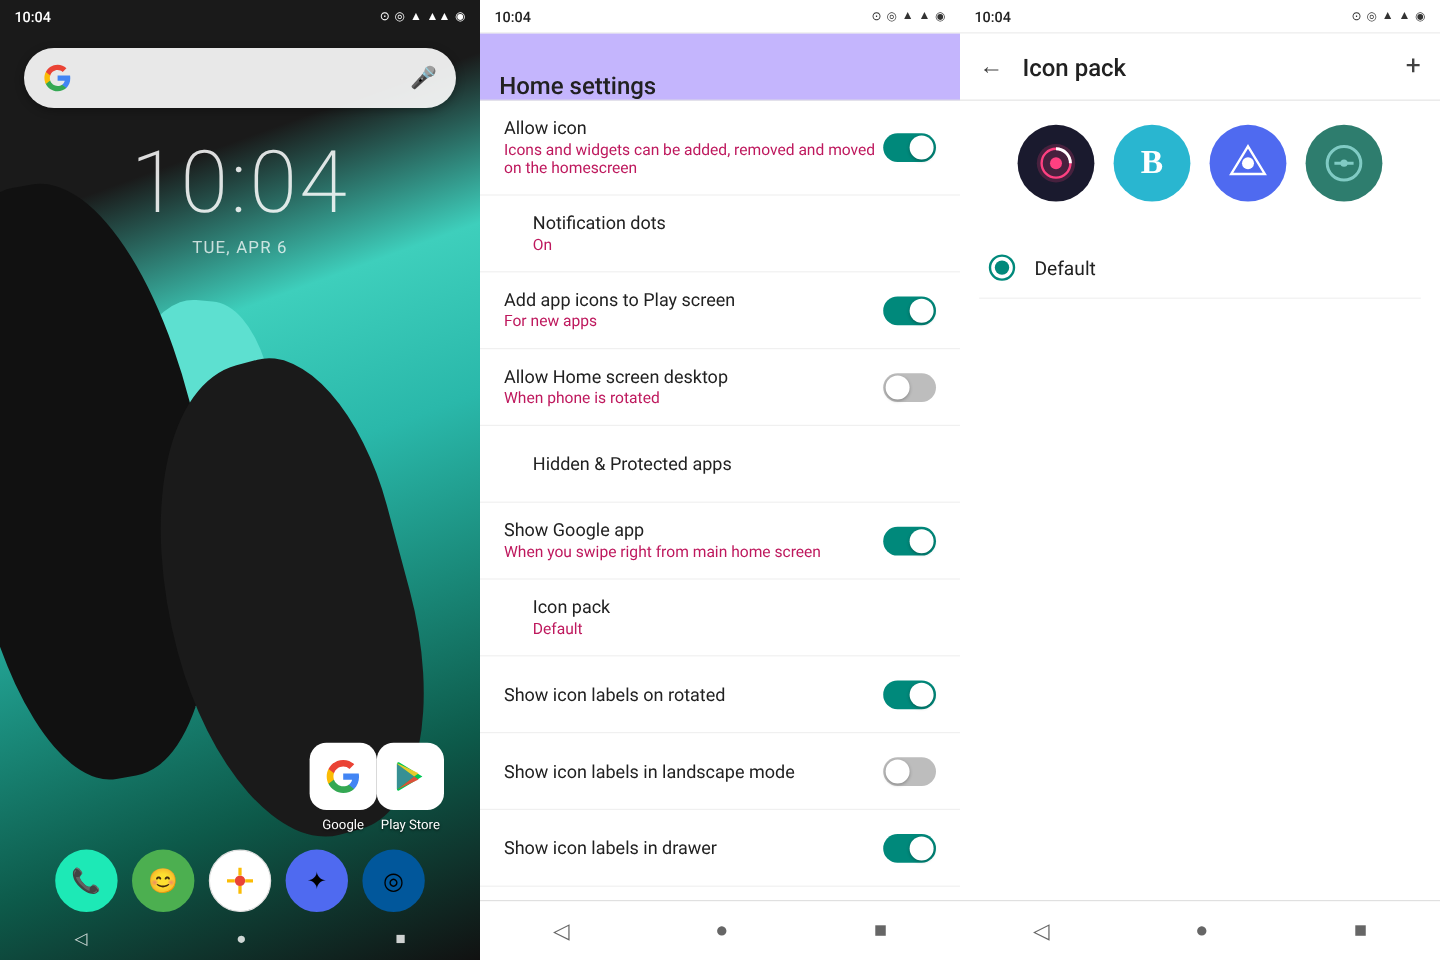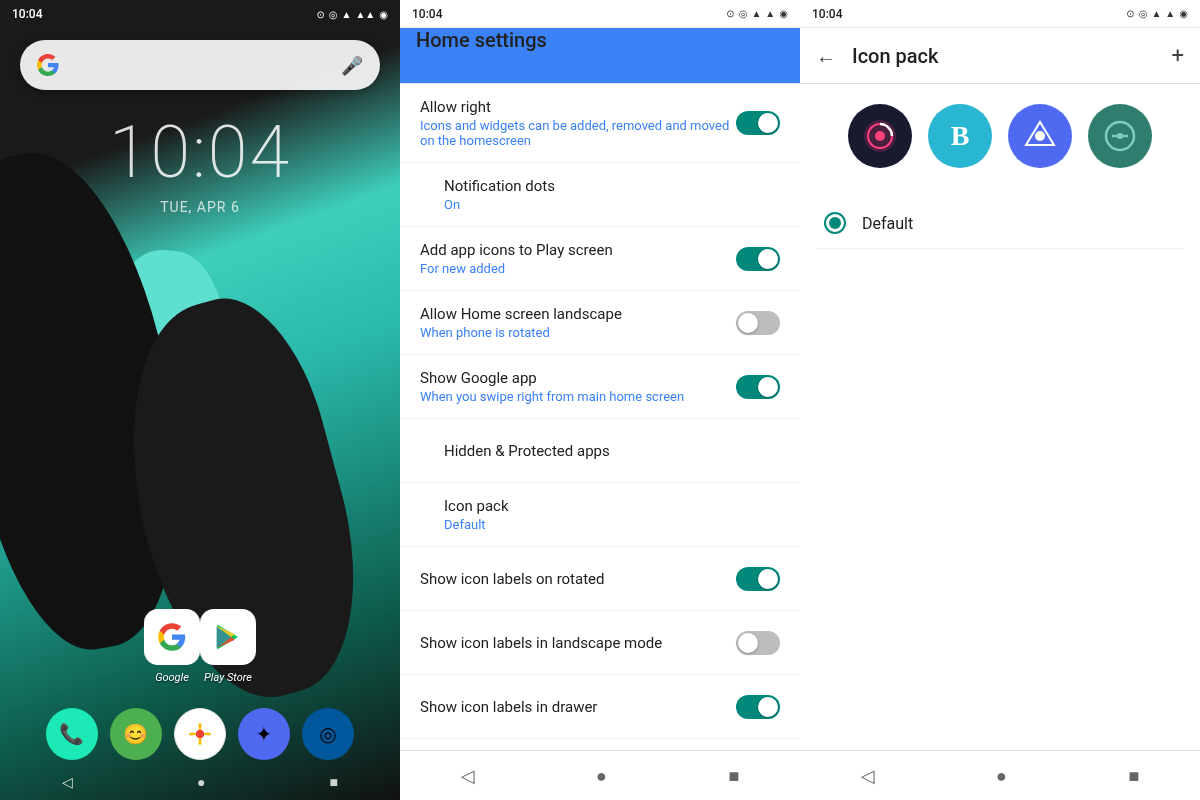--- a/index.html
+++ b/index.html
@@ -120,28 +120,27 @@
     .clock-date {
       font-size: 14px;
       color: rgba(255,255,255,0.75);
       margin-top: 4px;
       letter-spacing: 1px;
     }
 
     
     .app-grid {
       position: absolute;
-      bottom: 116px;
+      bottom: 106px;
       left: 0;
       right: 0;
       display: flex;
-      justify-content: center;
+      justify-content: flex-end;
       padding: 0 30px;
       z-index: 10;
-      font-style: italic;
     }
     .app-icon-wrapper {
       display: flex;
       flex-direction: column;
       align-items: center;
       gap: 6px;
     }
     .app-icon {
       width: 56px;
       height: 56px;
@@ -197,25 +196,25 @@
     .settings-panel {
       width: 400px;
       height: 800px;
       background: #f5f5f5;
       display: flex;
       flex-direction: column;
       flex-shrink: 0;
     }
 
     .settings-header {
-      background: #3b82f6;
+      background: #c4b5fd;
       padding: 0 16px;
       height: 56px;
       display: flex;
-      align-items: flex-start;
+      align-items: flex-end;
       border-bottom: 1px solid #e0e0e0;
     }
     .settings-title {
       font-size: 20px;
       font-weight: 500;
       color: #212121;
     }
 
     .settings-status-bar {
       background: #fff;
@@ -243,21 +242,21 @@
     }
 
     .setting-info { flex: 1; }
     .setting-title {
       font-size: 15px;
       color: #212121;
       font-weight: 400;
     }
     .setting-subtitle {
       font-size: 13px;
-      color: #3b82f6;
+      color: #be185d;
       margin-top: 2px;
     }
 
     
     .toggle-switch {
       width: 44px;
       height: 24px;
       border-radius: 12px;
       position: relative;
       cursor: pointer;
@@ -486,68 +485,68 @@
   </div>
 
   <div class="settings-header">
     <span class="settings-title">Home settings</span>
   </div>
 
   <div class="settings-list">
 
     <div class="setting-item">
       <div class="setting-info">
-        <div class="setting-title">Allow right</div>
+        <div class="setting-title">Allow icon</div>
         <div class="setting-subtitle">Icons and widgets can be added, removed and moved on the homescreen</div>
       </div>
       <div class="toggle-switch toggle-on">
         <div class="toggle-knob"></div>
       </div>
     </div>
 
     <div class="setting-item clickable-item">
       <div class="setting-info">
         <div class="setting-title">Notification dots</div>
         <div class="setting-subtitle">On</div>
       </div>
     </div>
 
     <div class="setting-item">
       <div class="setting-info">
         <div class="setting-title">Add app icons to Play screen</div>
-        <div class="setting-subtitle">For new added</div>
+        <div class="setting-subtitle">For new apps</div>
       </div>
       <div class="toggle-switch toggle-on">
         <div class="toggle-knob"></div>
       </div>
     </div>
 
     <div class="setting-item">
       <div class="setting-info">
-        <div class="setting-title">Allow Home screen landscape</div>
+        <div class="setting-title">Allow Home screen desktop</div>
         <div class="setting-subtitle">When phone is rotated</div>
       </div>
       <div class="toggle-switch toggle-off">
         <div class="toggle-knob"></div>
       </div>
     </div>
 
+    <div class="setting-item clickable-item">
+      <div class="setting-info">
+        <div class="setting-title">Hidden &amp; Protected apps</div>
+      </div>
+    </div>
+
     <div class="setting-item">
       <div class="setting-info">
         <div class="setting-title">Show Google app</div>
         <div class="setting-subtitle">When you swipe right from main home screen</div>
       </div>
       <div class="toggle-switch toggle-on">
         <div class="toggle-knob"></div>
-      </div>
-    </div>
-
-    <div class="setting-item clickable-item">
-      <div class="setting-info">
-        <div class="setting-title">Hidden &amp; Protected apps</div>
       </div>
     </div>
 
     <div class="setting-item clickable-item">
       <div class="setting-info">
         <div class="setting-title">Icon pack</div>
         <div class="setting-subtitle">Default</div>
       </div>
     </div>
 

